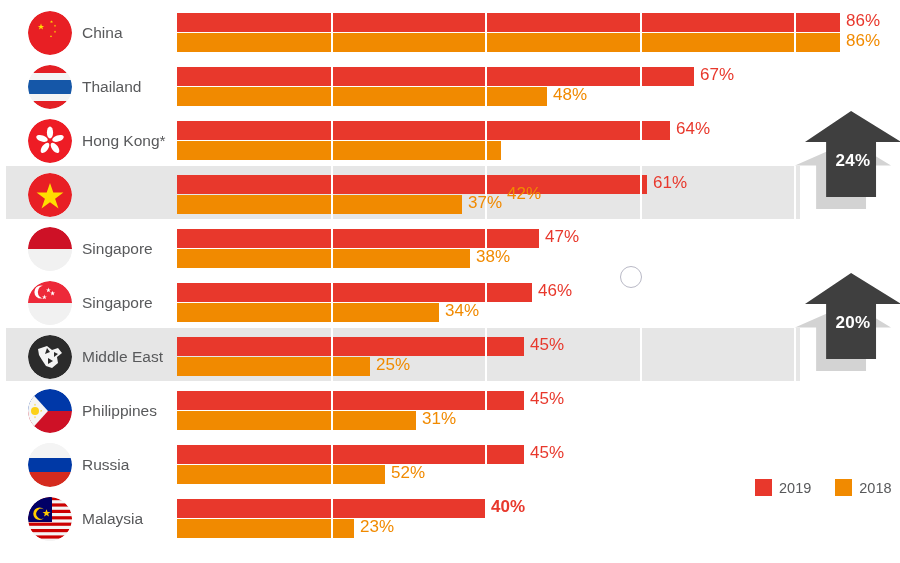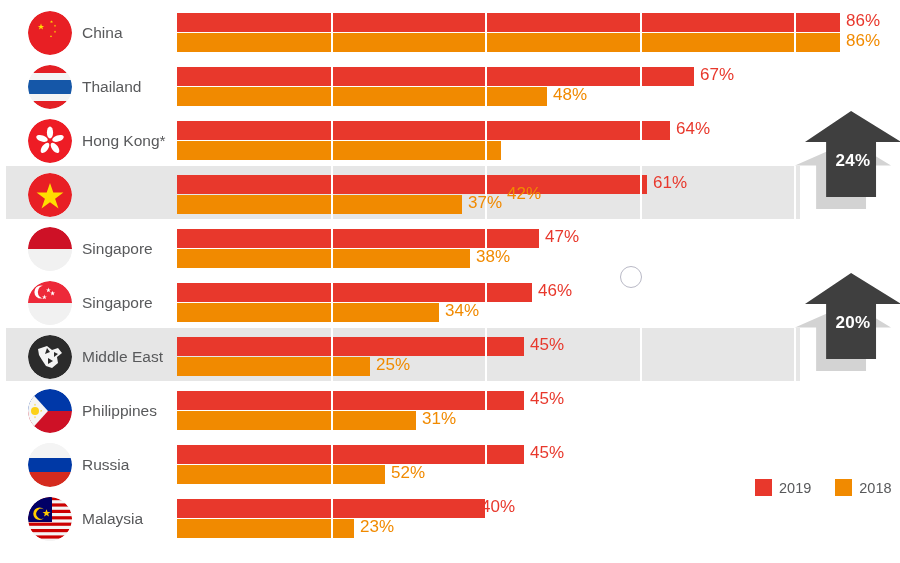--- a/index.html
+++ b/index.html
@@ -328,21 +328,21 @@
     <g fill="#ffcc00">
               <path d="M16 12.5 a6.2 6.2 0 1 0 0 8.4 a5 5 0 1 1 0 -8.4 Z"></path>
     <polygon points="18.5,12.2 19.6,15 22.5,15 20.1,16.8 21,19.6 18.5,17.9 16,19.6 16.9,16.8 14.5,15 17.4,15"></polygon>
             </g>
           </g>
         </svg>
       </div>
       <div class="clabel">Malaysia</div>
       <div class="bar r" style="width: 308px;"></div>
       <div class="bar o" style="width: 177px;"></div>
-      <div class="val r" style="left: 481px;">40%</div>
+      <div class="val r" style="left: 491px; font-weight: bold;">40%</div>
       <div class="val o" style="left: 360px;">23%</div>
     </div>
     <div class="callout" style="left: 805px; top: 111px;">
       <div class="shadow"></div>
       <div class="arrow"></div>
       <div class="atext">24%</div>
     </div>
     <div class="callout" style="left: 805px; top: 273px;">
       <div class="shadow"></div>
       <div class="arrow"></div>

